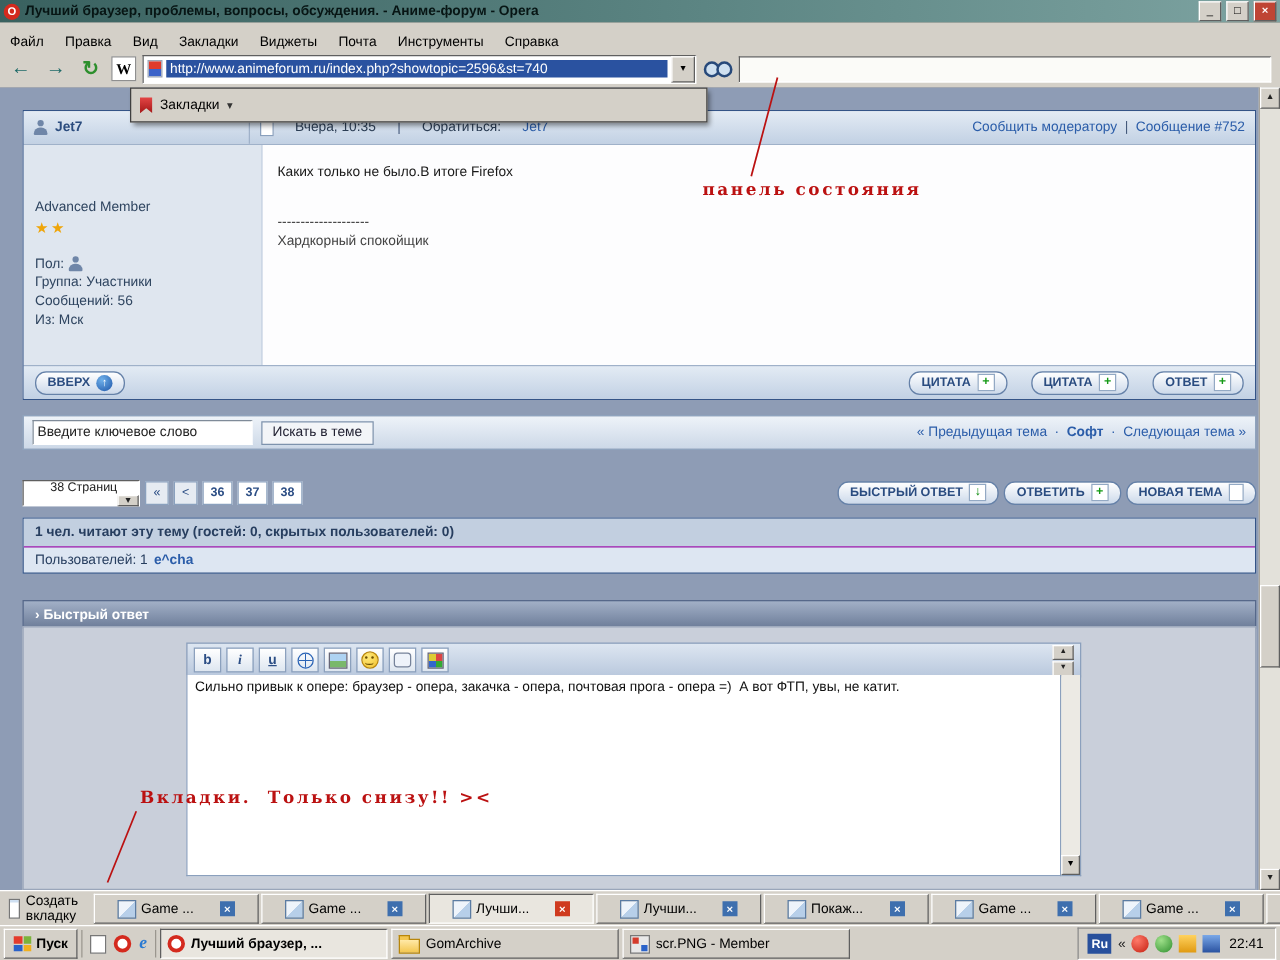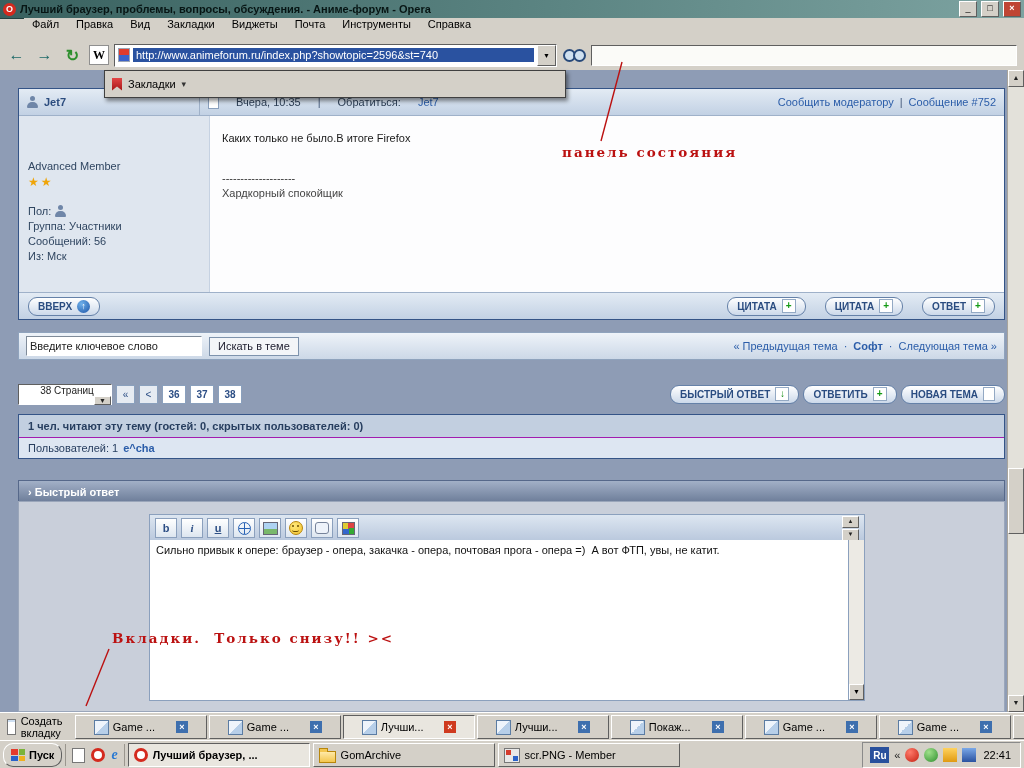--- a/index.html
+++ b/index.html
@@ -17,22 +17,22 @@
   
   .titlebar{position:absolute;top:0;left:0;right:0;height:18px;display:flex;align-items:center;gap:4px;
     padding:0 3px;background:linear-gradient(90deg,#39615f,#5c8583 55%,#7da3a1);border-bottom:1px solid #24403f;}
   .app-icon{width:13px;height:13px;border-radius:50%;background:#d42a1e;color:#fff;font-weight:bold;font-size:9px;
     display:flex;align-items:center;justify-content:center;flex:0 0 auto;}
   .wtitle{flex:1;font-weight:bold;font-size:11px;color:#071514;white-space:nowrap;overflow:hidden;}
   .win-btn{width:16px;height:14px;background:#d4d0c8;font-size:9px;line-height:12px;text-align:center;flex:0 0 auto;cursor:pointer;}
   .win-btn.close{background:#bf4534;color:#fff;font-weight:bold;}
 
   
-  .menubar{position:absolute;top:18px;left:0;right:0;height:22px;background:#d4d0c8;display:flex;align-items:flex-start;
-    padding:0 8px;gap:17px;border-bottom:5px solid #ef4444;margin-left:24px;}
+  .menubar{position:absolute;top:18px;left:0;right:0;height:22px;background:#d4d0c8;display:flex;align-items:flex-end;
+    padding:0 8px;gap:17px;border-bottom:5px solid #ef4444;}
   .menu-item{cursor:default;}
 
   
   .navbar{position:absolute;top:40px;left:0;right:0;height:30px;background:#d4d0c8;display:flex;align-items:center;
     gap:5px;padding:0 5px;border-bottom:1px solid #9a968e;}
   .nav-btn{width:23px;height:23px;display:flex;align-items:center;justify-content:center;font-size:16px;font-weight:bold;color:#1e6a68;cursor:pointer;}
   .nav-btn.reload{color:#2d8f2d;}
   .wiki-btn{width:18px;height:18px;background:#fff;border:1px solid #8f8f8f;display:flex;align-items:center;justify-content:center;
     font-family:"Liberation Serif",serif;font-weight:bold;font-size:12px;cursor:pointer;}
   .address{width:438px;height:21px;background:#fff;display:flex;align-items:center;padding-left:3px;gap:3px;}
@@ -151,21 +151,21 @@
   .tab.active{background:#e9e6df;}
   .fav{width:13px;height:13px;background:linear-gradient(135deg,#eef4fb 50%,#b7cfe9 50%);border:1px solid #5b7ca3;flex:0 0 auto;}
   .tab .x{width:12px;height:12px;background:#3e6fae;color:#fff;font-size:9px;font-weight:bold;line-height:12px;text-align:center;flex:0 0 auto;cursor:pointer;}
   .tab.active .x{background:#cf3a1e;}
   .tablist-btn{margin-left:auto;width:18px;height:20px;background:#d4d0c8;display:flex;align-items:center;justify-content:center;cursor:pointer;}
   .tablist-ico{width:10px;height:10px;background:repeating-linear-gradient(#5b7ca3 0 2px,#e8eef6 2px 4px);}
 
   
   .taskbar{position:absolute;left:0;right:0;top:740px;height:28px;background:#d4d0c8;border-top:1px solid #fff;
     display:flex;align-items:center;gap:3px;padding:0 3px;}
-  .start-btn{height:22px;display:flex;align-items:center;gap:4px;padding:0 7px;font-weight:bold;background:#d4d0c8;cursor:pointer;border-radius:10px;}
+  .start-btn{height:22px;display:flex;align-items:center;gap:4px;padding:0 7px;font-weight:bold;background:#d4d0c8;cursor:pointer;}
   .winflag{width:14px;height:12px;display:grid;grid-template-columns:1fr 1fr;grid-template-rows:1fr 1fr;gap:1px;}
   .winflag i{display:block;}
   .winflag i:nth-child(1){background:#e43b2c;} .winflag i:nth-child(2){background:#7bb33a;}
   .winflag i:nth-child(3){background:#2a62c9;} .winflag i:nth-child(4){background:#f0b01f;}
   .quicklaunch{display:flex;align-items:center;gap:6px;padding:0 6px;height:22px;border-left:1px solid #9a968e;border-right:1px solid #9a968e;}
   .opera-ring{width:14px;height:14px;border:3px solid #d42a1e;border-radius:50%;background:#fff;box-sizing:border-box;flex:0 0 auto;cursor:pointer;}
   .ie{color:#2a7ad2;font-family:"Liberation Serif",serif;font-style:italic;font-weight:bold;font-size:14px;line-height:14px;cursor:pointer;}
   .ql-page{width:11px;height:13px;background:#fff;border:1px solid #777;cursor:pointer;}
   .task-btn{width:170px;height:22px;display:flex;align-items:center;gap:5px;padding:0 5px;background:#d4d0c8;overflow:hidden;white-space:nowrap;cursor:pointer;}
   .task-btn .tlabel{overflow:hidden;}

